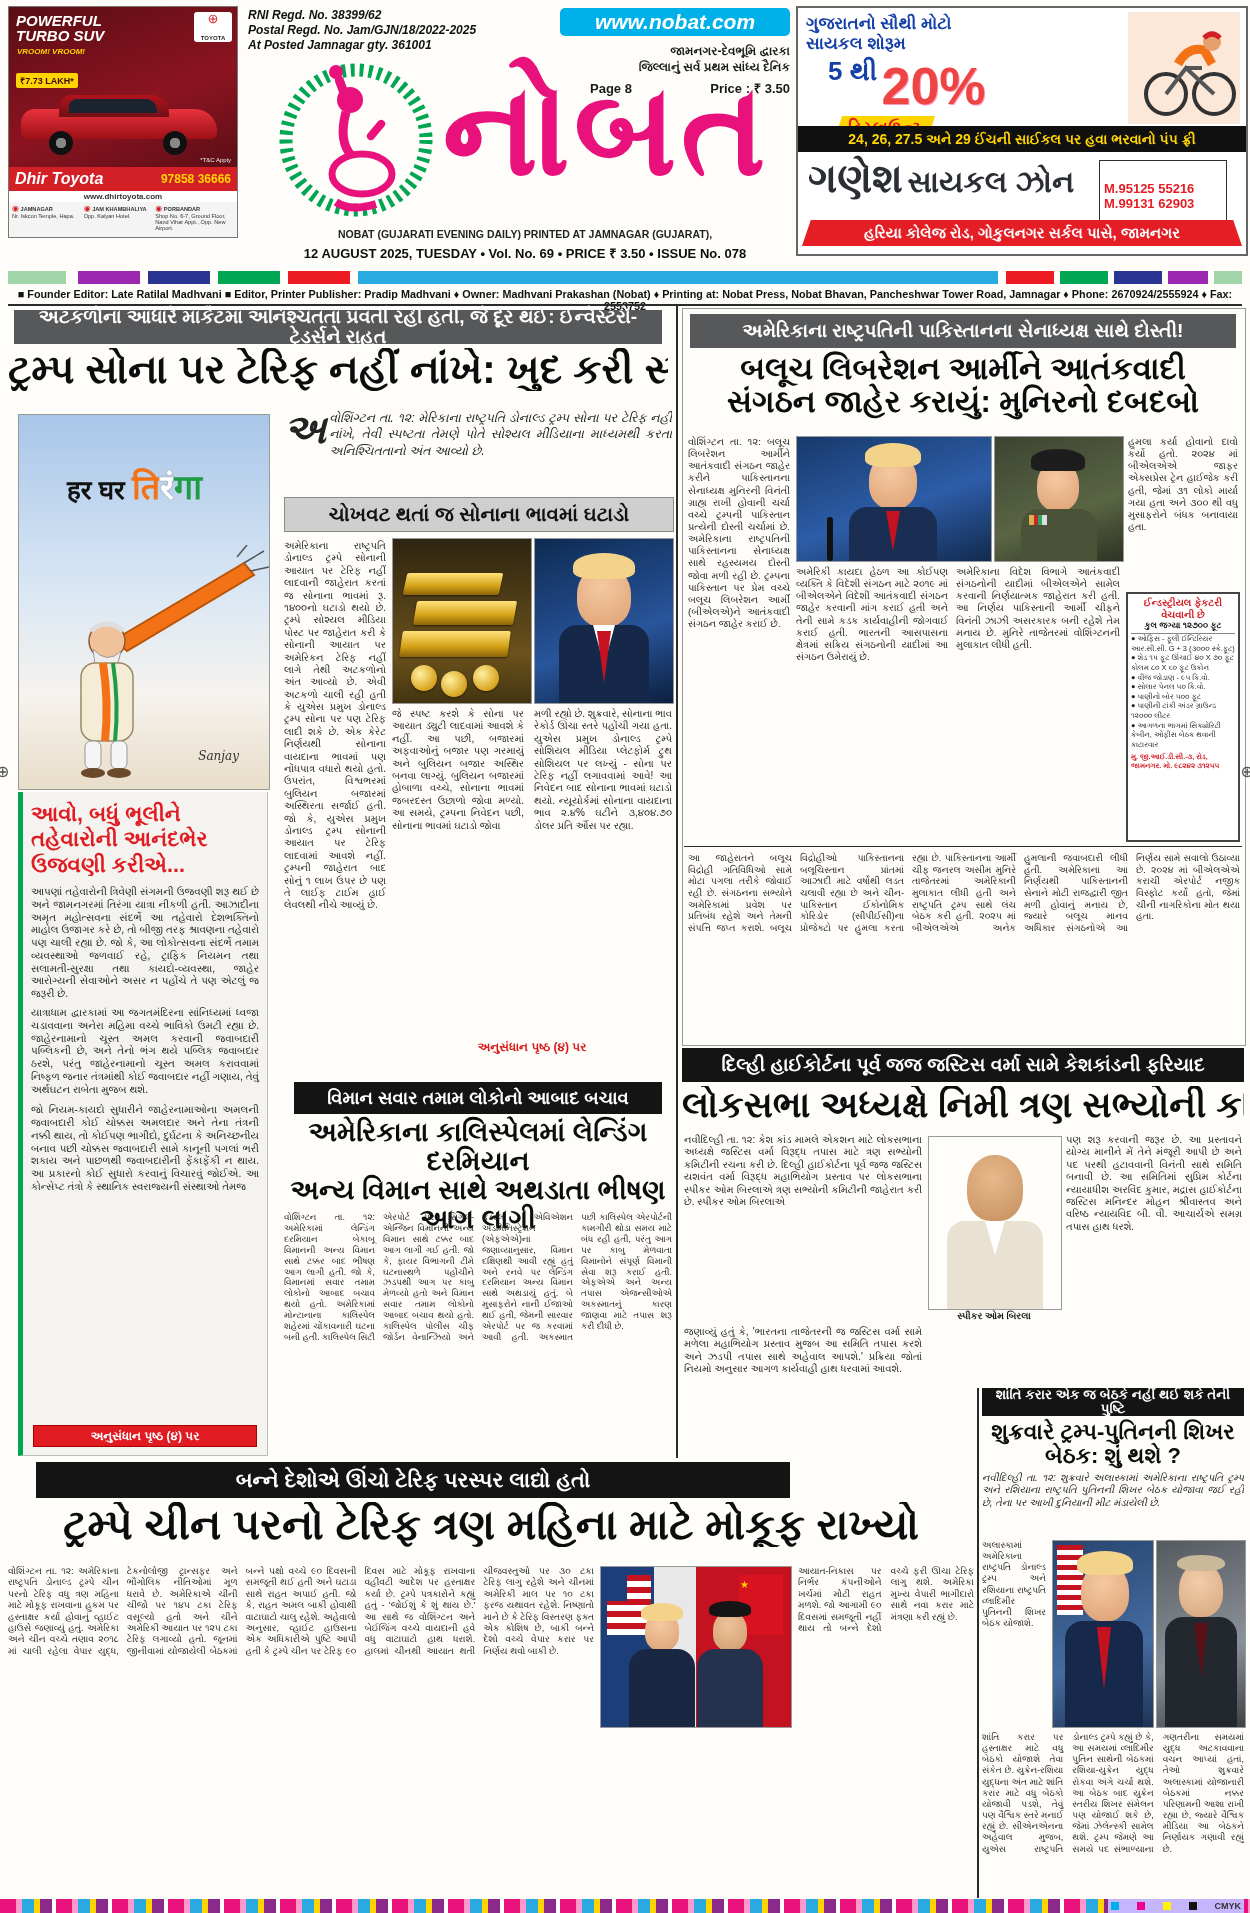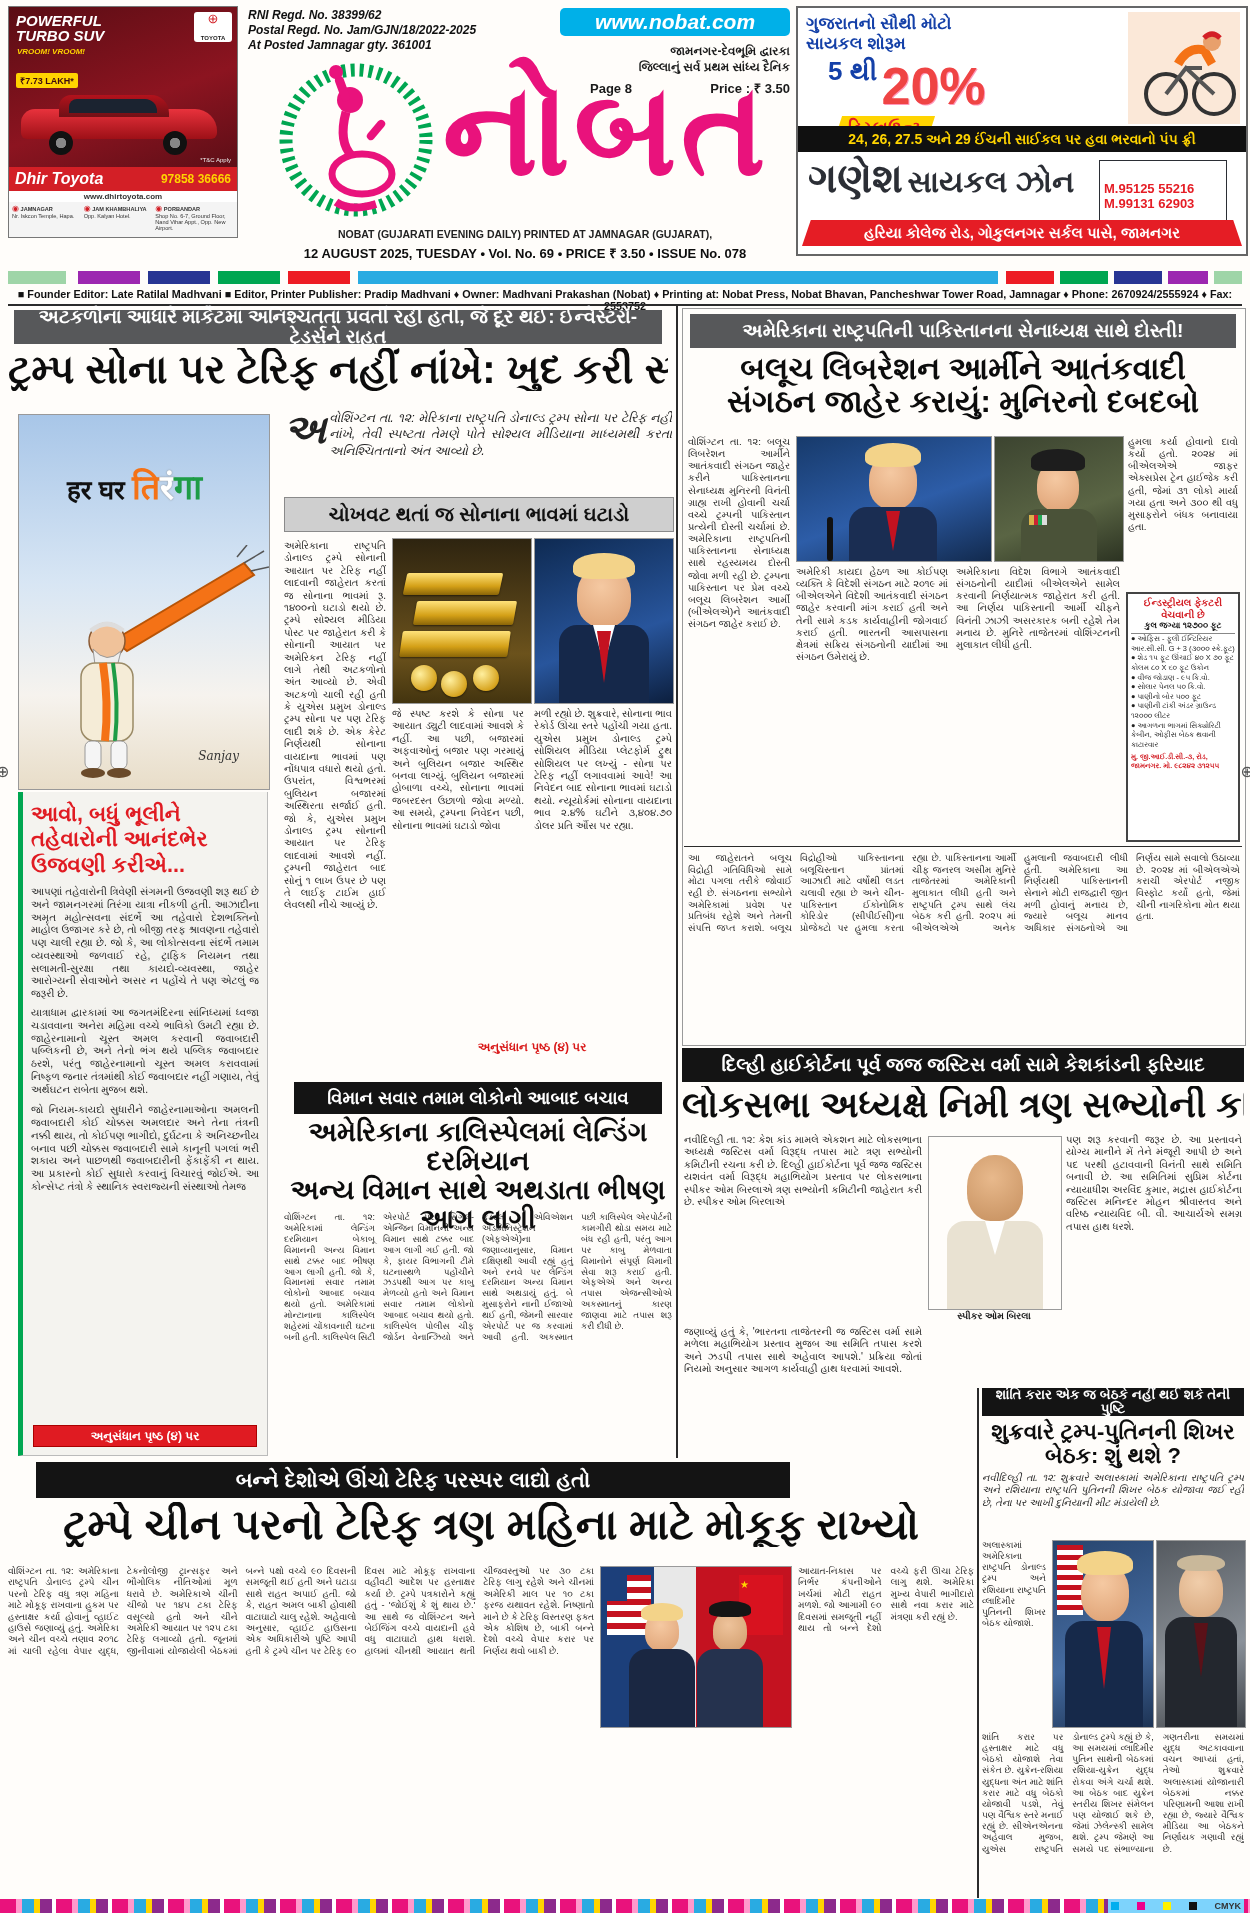--- a/index.html
+++ b/index.html
@@ -350,21 +350,21 @@
     <div class="tie" style="left:37px;top:82px;border-top:54px solid #5a1118;"></div>
   </div>
 
   <div class="abs body cols3" style="left:982px;top:1732px;width:262px;height:164px;font-size:9px;">શાંતિ કરાર પર હસ્તાક્ષર માટે વધુ બેઠકો યોજાશે તેવા સંકેત છે. યુક્રેન-રશિયા યુદ્ધના અંત માટે શાંતિ કરાર માટે વધુ બેઠકો યોજાવી પડશે, તેવું પણ વૈશ્વિક સ્તરે મનાઈ રહ્યું છે. સીએનએનના અહેવાલ મુજબ, યુએસ રાષ્ટ્રપતિ ડોનાલ્ડ ટ્રમ્પે કહ્યું છે કે, આ સમયમાં વ્લાદિમીર પુતિન સાથેની બેઠકમાં રશિયા-યુક્રેન યુદ્ધ રોકવા અંગે ચર્ચા થશે. આ બેઠક બાદ યુક્રેન સ્તરીય શિખર સંમેલન પણ યોજાઈ શકે છે, જેમાં ઝેલેન્સ્કી સામેલ થશે. ટ્રમ્પ જેમણે આ સમયે પદ સંભાળ્યાના ગણતરીના સમયમાં યુદ્ધ અટકાવવાના વચન આપ્યાં હતાં, તેઓ શુક્રવારે અલાસ્કામાં યોજાનારી બેઠકમાં નક્કર પરિણામની આશા રાખી રહ્યા છે, જ્યારે વૈશ્વિક મીડિયા આ બેઠકને નિર્ણાયક ગણાવી રહ્યું છે.</div>
 
   <div class="abs" style="left:-4px;top:762px;font-size:16px;color:#555;">⊕</div>
   <div class="abs" style="right:-4px;top:762px;font-size:16px;color:#555;">⊕</div>
 
   <div class="abs" style="left:0;top:1899px;width:1250px;height:14px;
               background:repeating-linear-gradient(90deg,#e9127c 0 16px,#f9c 16px 22px,#29abe2 22px 34px,#ffd400 34px 40px,#8c2a8c 40px 52px,#fff 52px 56px);"></div>
-  <div class="abs" style="right:6px;top:1899px;height:14px;background:#7dd3fc;display:flex;align-items:center;gap:18px;padding:0 3px;">
+  <div class="abs" style="right:6px;top:1899px;height:14px;background:#c4b5fd;display:flex;align-items:center;gap:18px;padding:0 3px;">
     <span style="width:8px;height:8px;background:#00aeef;display:inline-block;"></span>
     <span style="width:8px;height:8px;background:#ec008c;display:inline-block;"></span>
     <span style="width:8px;height:8px;background:#fff200;display:inline-block;"></span>
     <span style="width:8px;height:8px;background:#111;display:inline-block;"></span>
     <span style="font-size:9px;font-weight:bold;color:#333;">CMYK</span>
   </div>
 
 </div>
 
 </body></html>

